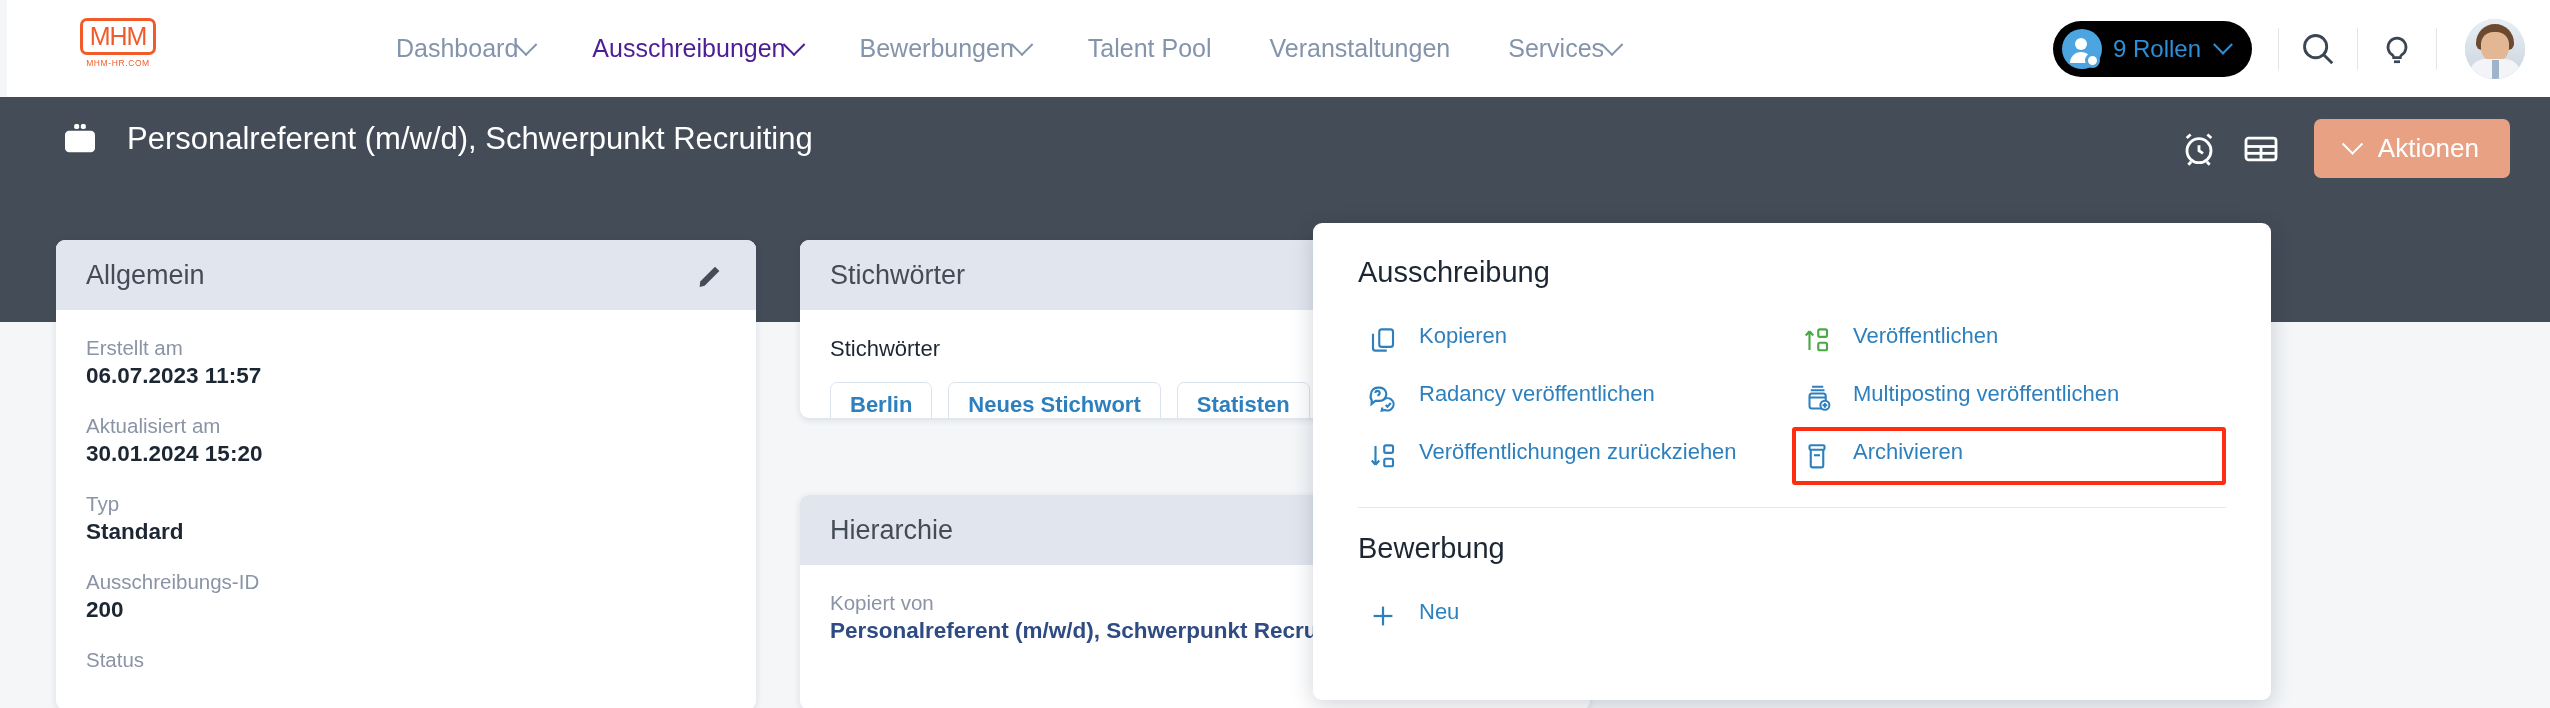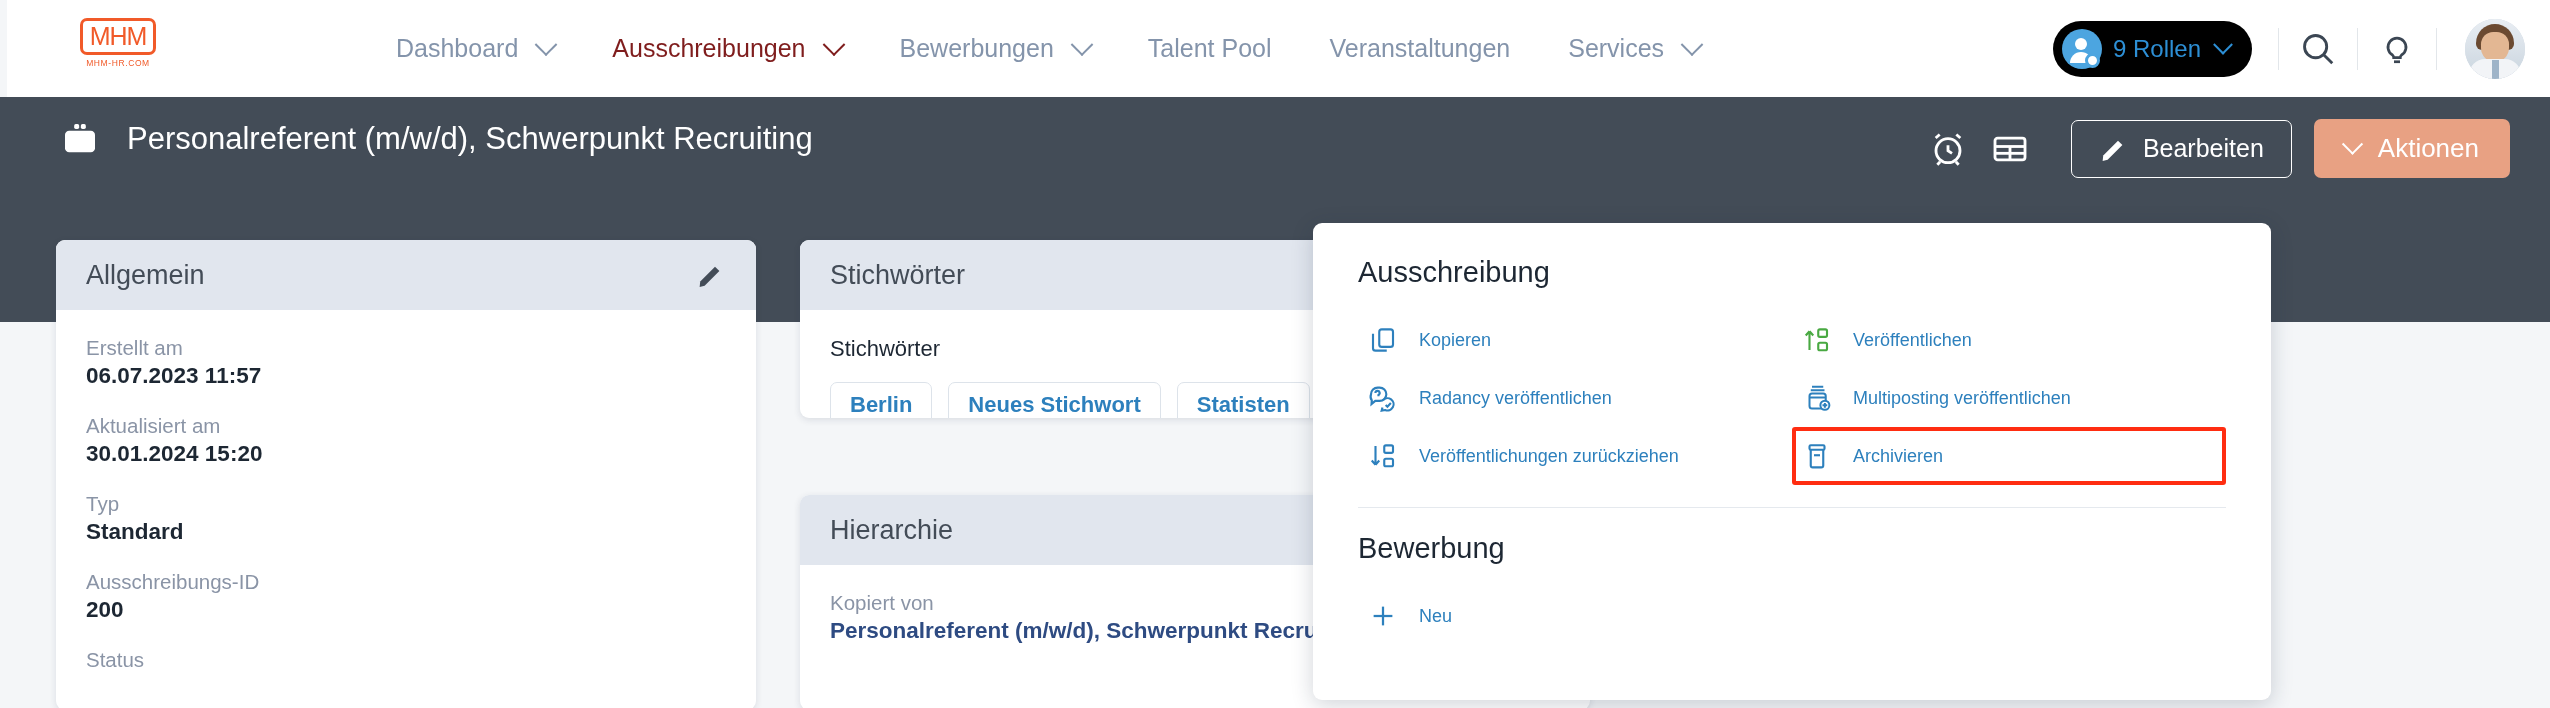--- a/index.html
+++ b/index.html
@@ -32,26 +32,26 @@
   .logo-sub {
     color: #f15a29; font-size: 8.5px; letter-spacing: .6px;
     margin-top: 3px; font-weight: 500;
   }
 
   .navitems {
     position: absolute; left: 360px; top: 0; height: 97px;
     display: flex; align-items: center; gap: 0;
   }
   .navitem {
-    display: flex; align-items: center; gap: 20px;
+    display: flex; align-items: center; gap: 0;
     padding: 12px 29px; height: 87px;
     font-size: 25px; color: #8494ab; cursor: pointer;
     white-space: nowrap;
   }
-  .navitem.active { color: #7f1d1d; }
+  .navitem.active { color: #4c1d95; }
   .chev {
     display: inline-block; width: 16px; height: 16px;
     border-right: 2.4px solid currentColor; border-bottom: 2.4px solid currentColor;
     transform: rotate(45deg) translate(-3px,-3px);
   }
 
   .nav-right {
     position: absolute; right: 32px; top: 0; height: 97px;
     display: flex; align-items: center; gap: 0;
   }
@@ -176,22 +176,22 @@
   .dropdown {
     position: absolute; left: 1313px; top: 223px;
     width: 958px; height: 477px;
     background: #ffffff; border-radius: 9px;
     box-shadow: 0 5px 22px rgba(25,40,65,.20);
     padding: 33px 45px; z-index: 50;
   }
   .dd-group-title { font-size: 29px; color: #1d2733; margin-bottom: 22px; }
   .dd-grid { display: grid; grid-template-columns: 1fr 1fr; }
   .dd-item {
-    display: flex; align-items: center; gap: 19px;
-    font-size: 18px; color: #2d80bd; cursor: pointer;
+    display: flex; align-items: flex-start; gap: 19px;
+    font-size: 22px; color: #2d80bd; cursor: pointer;
     padding: 12px 8px; white-space: nowrap;
   }
   .dd-item.highlight { border: 4px solid #ff2d11; border-radius: 3px; padding: 8px 18px 8px 4px; }
   .dd-sep { height: 1px; background: #e5e9ee; margin: 22px 0 24px 0; }
   .dd-ico { width: 34px; height: 34px; flex: none; display:flex; align-items:center; justify-content:center; }
 </style>
 </head>
 <body>
 
 <div class="topnav">
@@ -283,26 +283,20 @@
     </div>
     <div class="tb-icon">
       <svg width="40" height="40" viewBox="0 0 24 24" fill="none" stroke="#ffffff" stroke-width="1.7">
         <rect x="3" y="5.5" width="18" height="13" rx="1.6"></rect>
         <line x1="3" y1="10.5" x2="21" y2="10.5"></line>
           <line x1="3" y1="14.6" x2="21" y2="14.6"></line>
         <line x1="12" y1="10.5" x2="12" y2="18.5"></line>
       </svg>
     </div>
 
-    <div class="btn-outline">
-      <svg width="30" height="30" viewBox="0 0 24 24" fill="#ffffff">
-        <path d="M3.4 17.1 15.2 5.3l3.5 3.5L6.9 20.6 2.9 21.6z"></path>
-      </svg>
-      <span>Bearbeiten</span>
-    </div>
 
     <div class="btn-actions">
       <span class="chev-w"></span>
       <span>Aktionen</span>
     </div>
   </div>
 </div>
 
 <div class="card" id="card-allgemein">
   <div class="card-head">

